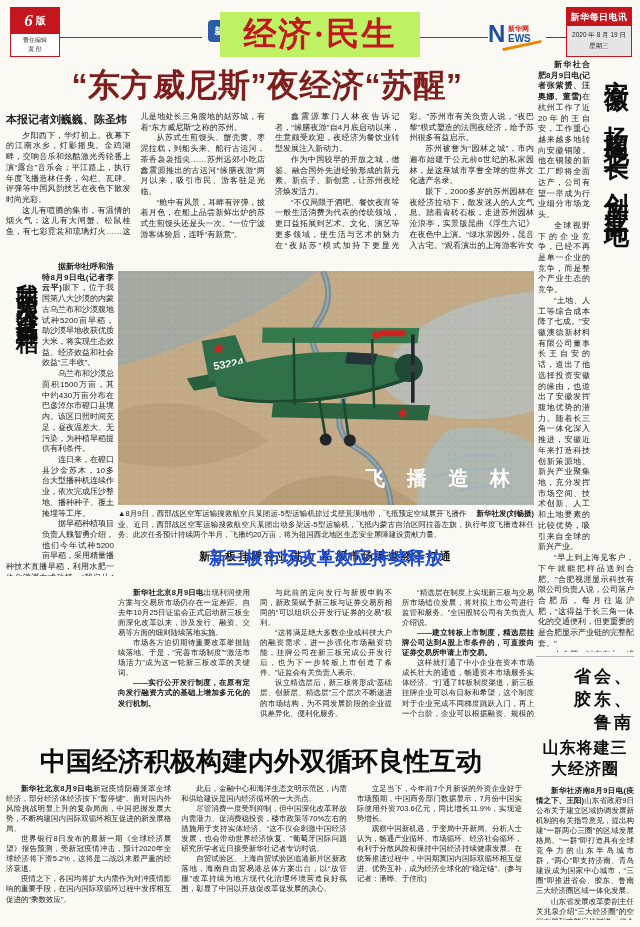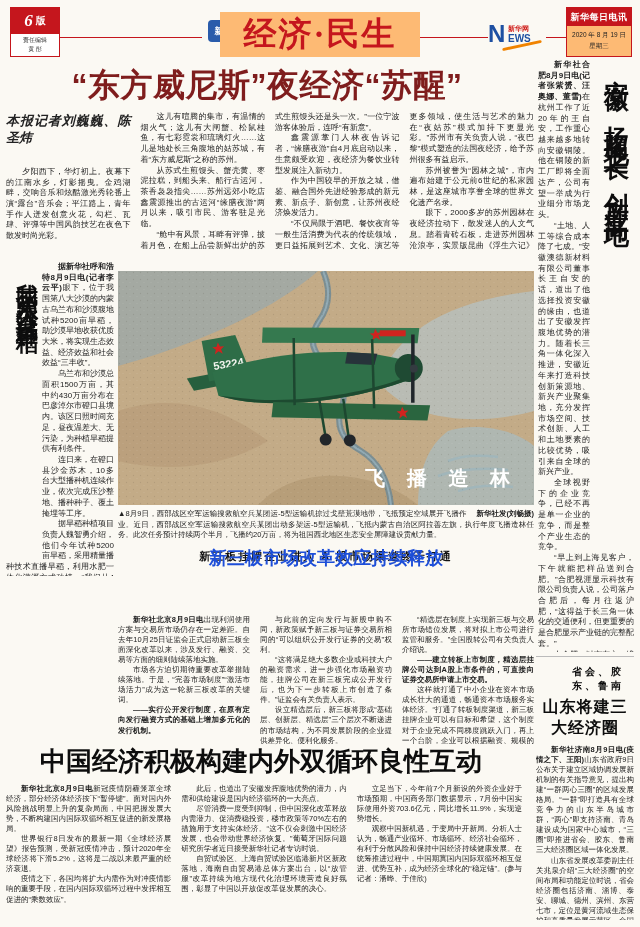--- a/index.html
+++ b/index.html
@@ -9,63 +9,63 @@
   .hline{position:absolute;left:60px;top:37px;width:508px;height:0;border-top:1.5px solid #c5161d;}
   .ed-box{position:absolute;left:10px;top:7px;width:50px;height:50px;border:1px solid #c5161d;background:#fff;box-sizing:border-box;}
   .ed-red{height:26px;background:#c5161d;color:#fff;display:flex;align-items:center;justify-content:center;gap:3px;}
   .ed-num{font-family:"Liberation Serif",serif;font-size:17px;font-weight:bold;font-style:italic;}
   .ed-ban{font-size:10px;font-weight:bold;}
   .ed-info{font-size:6px;text-align:center;line-height:1.5;padding-top:2px;color:#333;}
   .applogo{position:absolute;left:202px;top:18px;display:flex;align-items:center;gap:4px;background:#fbf9f3;padding:2px 6px;}
   .app-ic{width:22px;height:22px;background:#2a5cab;border-radius:4px;color:#fff;font-size:9px;font-weight:bold;
           display:flex;align-items:center;justify-content:center;}
   .app-tx{font-size:8.5px;font-weight:bold;line-height:1.3;color:#222;}
-  .sec-title{position:absolute;left:220px;top:12px;width:200px;text-align:center;background:#fdba74;
+  .sec-title{position:absolute;left:220px;top:12px;width:200px;text-align:center;background:#bef264;
              font-family:"Liberation Serif",serif;font-weight:bold;font-size:33px;color:#c5161d;letter-spacing:2px;}
   .newslogo{position:absolute;left:488px;top:22px;width:58px;height:28px;background:#fbf9f3;}
   .nl-n{position:absolute;left:0;top:0;font-size:24px;font-weight:900;color:#1e50a2;line-height:1;}
   .nl-b{position:absolute;left:20px;top:2px;font-size:7px;font-weight:bold;color:#d0231f;}
   .nl-e{position:absolute;left:20px;top:11px;font-size:10px;font-weight:900;color:#1e50a2;}
   .nl-s{position:absolute;left:14px;top:22px;width:40px;height:3px;background:#f08300;transform:rotate(-12deg);border-radius:2px;}
-  .date-box{position:absolute;left:566px;top:7px;width:66px;height:50px;border:1px solid #c5161d;background:#fdba74;box-sizing:border-box;}
+  .date-box{position:absolute;left:566px;top:7px;width:66px;height:50px;border:1px solid #c5161d;background:#e5e5e5;box-sizing:border-box;}
   .date-red{height:18px;background:#c5161d;color:#fff;font-size:9px;font-weight:bold;display:flex;align-items:center;justify-content:center;letter-spacing:0.5px;}
   .date-tx{font-size:6.5px;text-align:center;line-height:1.7;padding-top:3px;color:#222;}
   
   .body-text p{margin:0;text-indent:2em;text-align:justify;font-size:8px;line-height:1.34;color:#222;}
   .body-text p b{font-weight:bold;}
   .body-text p.lead{font-weight:bold;}
-  .body-text p.byline{font-weight:bold;text-indent:0;font-size:13px;margin-bottom:20px;font-style:italic;}
+  .body-text p.byline{font-weight:bold;text-indent:0;font-size:11px;margin-bottom:4px;}
   .cols4{column-count:4;column-gap:10px;}
   .cols3{column-count:3;column-gap:10px;}
   
   .main-hl{position:absolute;left:0;top:64px;width:534px;text-align:center;font-size:32px;font-weight:900;letter-spacing:0.5px;color:#7f1d1d;}
   .main-body{position:absolute;left:6px;top:112px;width:528px;height:146px;overflow:hidden;}
   
   .rice{position:absolute;left:6px;top:262px;width:108px;height:314px;overflow:hidden;}
   .vhead{writing-mode:vertical-rl;text-orientation:upright;font-weight:900;color:#0d0d0d;}
   .rice-head{float:left;width:36px;height:292px;font-size:22px;letter-spacing:5px;padding-top:4px;box-sizing:border-box;}
   
   .photo{position:absolute;left:118px;top:271px;width:416px;height:234px;}
   .caption{position:absolute;left:118px;top:509px;width:416px;font-size:7.5px;line-height:1.4;text-align:justify;color:#222;}
   .credit{float:right;font-weight:bold;padding-left:10px;}
   
   .neeq-kicker{position:absolute;left:118px;top:549px;width:416px;text-align:center;font-size:11px;font-weight:bold;letter-spacing:2px;color:#111;}
   .neeq-hl{position:absolute;left:118px;top:546px;width:416px;text-align:center;font-size:18px;font-weight:900;color:#1d4ed8;}
-  .neeq-body{position:absolute;left:118px;top:615px;width:416px;height:138px;overflow:hidden;}
+  .neeq-body{position:absolute;left:118px;top:588px;width:416px;height:138px;overflow:hidden;}
   .neeq-body p{font-size:7.5px;}
   
   .dual-hl{position:absolute;left:0;top:744px;width:522px;text-align:center;font-size:26px;font-weight:900;color:#0d0d0d;}
   .dual-body{position:absolute;left:6px;top:784px;width:516px;height:138px;overflow:hidden;}
   .dual-body p{font-size:7.5px;}
   
   .anhui{position:absolute;left:538px;top:60px;width:96px;height:592px;overflow:hidden;}
   .anhui-head{float:right;width:44px;height:478px;font-size:25px;letter-spacing:7px;padding-left:4px;box-sizing:border-box;}
   
   .shandong{position:absolute;left:536px;top:656px;width:98px;height:264px;overflow:hidden;border-top:1px solid #bbb;padding-top:8px;box-sizing:border-box;}
-  .sd-kicker{text-align:left;font-size:10px;font-weight:900;letter-spacing:3px;color:#0d0d0d;margin-bottom:4px;margin-left:36px;}
+  .sd-kicker{text-align:right;font-size:17px;font-weight:900;letter-spacing:3px;color:#0d0d0d;margin-bottom:4px;margin-left:36px;}
   .sd-hl{text-align:center;font-size:16px;font-weight:900;letter-spacing:1px;color:#0d0d0d;margin-bottom:6px;}
   .shandong .body-text p{font-size:7.5px;}
 </style>
 </head>
 <body>
 
 <div class="page">
 
   <div>
     <div class="hline"></div>
@@ -103,21 +103,21 @@
       <div class="date-tx">
         <div>2020 年 8 月 19 日</div>
         <div>星期三</div>
       </div>
     </div>
   </div>
 
   <div class="main-hl">“东方威尼斯”夜经济“苏醒”</div>
   <div class="main-body cols4 body-text">
       <p class="byline">本报记者刘巍巍、陈圣炜</p>
-      <p>夕阳西下，华灯初上。夜幕下的江南水乡，灯影摇曳。金鸡湖畔，交响音乐和炫酷激光秀轮番上演“露台”音乐会；平江路上，青年手作人迸发创意火花，勾栏、瓦肆、评弹等中国风韵技艺在夜色下散发时尚光彩。</p>
+      <p>夕阳西下，华灯初上。夜幕下的江南水乡，灯影摇曳。金鸡湖畔，交响音乐和炫酷激光秀轮番上演“露台”音乐会；平江路上，执行年度飞播造林任务，勾栏、瓦肆、评弹等中国风韵技艺在夜色下散发时尚光彩。</p>
       <p>这儿有喧腾的集市，有温情的烟火气；这儿有大闸蟹、松鼠桂鱼，有七彩霓裳和琉璃灯火……这儿是地处长三角腹地的姑苏城，有着“东方威尼斯”之称的苏州。</p>
       <p>从苏式生煎馒头、蟹壳黄、枣泥拉糕，到船头来、船行古运河，茶香袅袅指尖……苏州远郊小吃店鑫震源推出的古运河“缘膳夜游”两月以来，吸引市民、游客驻足光临。</p>
       <p>“舱中有风景，耳畔有评弹，披着月色，在船上品尝新鲜出炉的苏式生煎馒头还是头一次。”一位宁波游客体验后，连呼“有新意”。</p>
       <p>鑫震源掌门人林夜告诉记者，“缘膳夜游”自4月底启动以来，生意颇受欢迎，夜经济为餐饮业转型发展注入新动力。</p>
       <p>作为中国较早的开放之城，借鉴、融合国外先进经验形成的新元素、新点子、新创意，让苏州夜经济焕发活力。</p>
       <p>“不仅局限于酒吧、餐饮夜宵等一般生活消费为代表的传统领域，更日益拓展到艺术、文化、演艺等更多领域，使生活与艺术的魅力在“夜姑苏”模式加持下更显光彩。”苏州市有关负责人说，“夜巴黎”模式塑造的法国夜经济，给予苏州很多有益启示。</p>
       <p>苏州被誉为“园林之城”，市内遍布始建于公元前6世纪的私家园林，是这座城市享誉全球的世界文化遗产名录。</p>
       <p>眼下，2000多岁的苏州园林在夜经济拉动下，散发迷人的人文气息。踏着青砖石板，走进苏州园林沧浪亭，实景版昆曲《浮生六记》在夜色中上演。“绿水萦园外，昆音入古宅。”观看演出的上海游客许女士告诉记者，古老的爱情故事在月色下多了缱绻味道。</p>
     </div>
 
@@ -195,33 +195,33 @@
       <p>“精选层在制度上实现新三板与交易所市场错位发展，将对拟上市公司进行监管和服务。”全国股转公司有关负责人介绍说。</p>
       <p class="lead">——建立转板上市制度，精选层挂牌公司达到A股上市条件的，可直接向证券交易所申请上市交易。</p>
       <p>这样就打通了中小企业在资本市场成长壮大的通道，畅通资本市场服务实体经济。“打通了转板制度渠道，新三板挂牌企业可以有目标和希望，这个制度对于企业完成不同梯度跳跃入门，再上一个台阶，企业可以根据融资、规模的需要自主选择，避免控股股东股权稀释过快。”</p>
     </div>
 
   <div class="dual-hl">中国经济积极构建内外双循环良性互动</div>
   <div class="dual-body cols3 body-text">
       <p><b>新华社北京8月9日电</b>新冠疫情阴霾笼罩全球经济，部分经济体经济按下“暂停键”。面对国内外风险挑战明显上升的复杂局面，中国把握发展大势，不断构建国内国际双循环相互促进的新发展格局。</p>
       <p>世界银行8日发布的最新一期《全球经济展望》报告预测，受新冠疫情冲击，预计2020年全球经济将下滑5.2%，这将是二战以来最严重的经济衰退。</p>
       <p>疫情之下，各国均将扩大内需作为对冲疫情影响的重要手段，在国内国际双循环过程中发挥相互促进的“乘数效应”。</p>
-      <p>此后，也道出了安徽发挥腹地优势的潜力，内需和供给建设是国内经济循环的一大亮点。</p>
+      <p>此后，金融中心和海洋生态文明示范区，内需和供给建设是国内经济循环的一大亮点。</p>
       <p>尽管消费一度受到抑制，但中国深化改革释放内需潜力、促消费稳投资，楼市政策等70%左右的措施用于支持实体经济。“这不仅会刺激中国经济发展，也会带动世界经济恢复。”葡萄牙国际问题研究所学者近日接受新华社记者专访时说。</p>
       <p>自贸试验区、上海自贸试验区临港新片区新政落地，海南自由贸易港总体方案出台，以“放管服”改革持续为地方现代化治理环境营造良好氛围，彰显了中国以开放促改革促发展的决心。</p>
       <p>立足当下，今年前7个月新设的外资企业好于市场预期，中国商务部门数据显示，7月份中国实际使用外资703.6亿元，同比增长11.9%，实现逆势增长。</p>
       <p>观察中国新机遇，于变局中开新局。分析人士认为，畅通产业循环、市场循环、经济社会循环，有利于分散风险和保持中国经济持续健康发展。在统筹推进过程中，中国期冀国内国际双循环相互促进、优势互补，成为经济全球化的“稳定锚”。(参与记者：潘晔、于佳欣)</p>
     </div>
 
   <div class="anhui body-text">
     <div class="anhui-head vhead">安徽：扬腹地之长，创产业高地</div>
     <div>
         <p><b>新华社合肥8月9日电(记者张紫赟、汪奥娜、董雪)</b>在杭州工作了近20年的王自安，工作重心越来越多地转向安徽铜陵。他在铜陵的新工厂即将全面达产，公司有望一举成为行业细分市场龙头。</p>
+        <p>全球视野下的企业竞争，已经不再是单一企业的竞争，而是整个产业生态的竞争。</p>
         <p>“土地、人工等综合成本降了七成。”安徽澳德新材料有限公司董事长王自安的话，道出了他选择投资安徽的缘由，也道出了安徽发挥腹地优势的潜力。随着长三角一体化深入推进，安徽近年来打造科技创新策源地、新兴产业聚集地，充分发挥市场空间、技术创新、人工和土地要素的比较优势，吸引来自全球的新兴产业。</p>
-        <p>全球视野下的企业竞争，已经不再是单一企业的竞争，而是整个产业生态的竞争。</p>
         <p>“早上到上海见客户，下午就能把样品送到合肥。”合肥视涯显示科技有限公司负责人说，公司落户合肥后，每月往返沪肥，“这得益于长三角一体化的交通便利，但更重要的是合肥显示产业链的完整配套。”</p>
         <p>在合肥，以京东方、维信诺等为龙头的新型显示产业集群，正成为国内面板产能最大、产业链条最完整、具有国际竞争力的显示产业发展区。如今，新能源汽车、集成电路、光伏、人工智能等多个新兴产业集群正做大做强。</p>
       </div>
   </div>
 
   <div class="shandong">
     <div class="sd-kicker">省会、胶东、鲁南</div>
     <div class="sd-hl">山东将建三大经济圈</div>
     <div class="body-text">
         <p><b>新华社济南8月9日电(疫情之下、王阳)</b>山东省政府9日公布关于建立区域协调发展新机制的有关指导意见，提出构建“一群两心三圈”的区域发展格局。“一群”即打造具有全球竞争力的山东半岛城市群，“两心”即支持济南、青岛建设成为国家中心城市，“三圈”即推进省会、胶东、鲁南三大经济圈区域一体化发展。</p>

